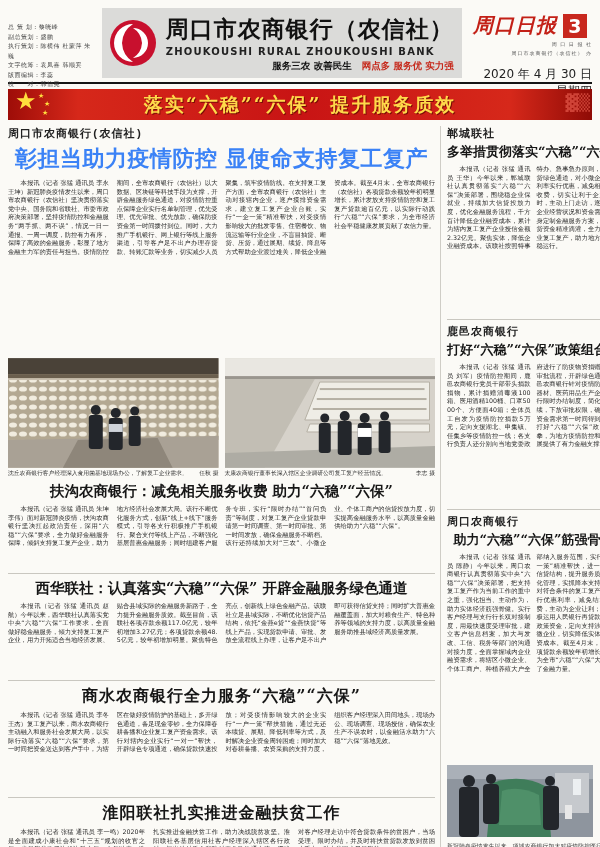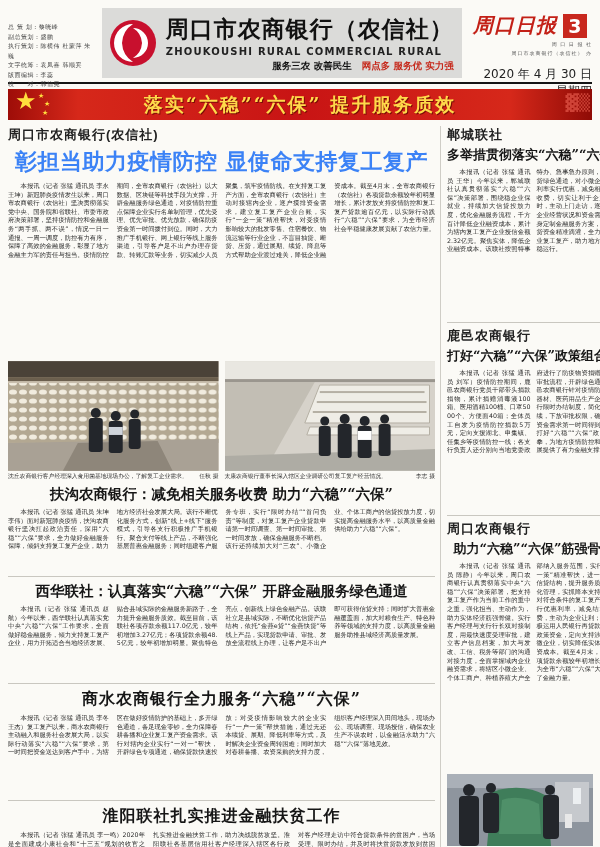--- a/index.html
+++ b/index.html
@@ -33,21 +33,21 @@
     background:linear-gradient(90deg,#9e0d08,#d6281a 12%,#c81414 50%,#d6281a 86%,#8f0b06); overflow:hidden; }
   .banner-text { color:#ffd94a; font-size:19px; font-weight:bold; letter-spacing:2px; font-family:"DejaVu Serif", serif;
     text-shadow:1px 1px 0 #7a0c05; z-index:2; }
   .star-big { position:absolute; left:7px; top:-2px; color:#ffde3d; font-size:24px; z-index:1; }
   .star-small { position:absolute; color:#ffde3d; font-size:7px; z-index:1; }
   .banner-deco { position:absolute; right:2px; top:4px; color:#e4584a; font-size:16px; opacity:.7; }
   
   .content { display:flex; padding:2px 8px 0 8px; }
   .leftcol { width:432px; padding-right:5px; }
   .rightcol { flex:1; border-left:1px solid #cfcdc6; padding-left:6px; }
-  .kicker { font-family:Liberation Sans, sans-serif; font-size:13px; font-weight:bold; color:#222; letter-spacing:1px; }
+  .kicker { font-family:Liberation Mono, monospace; font-size:11px; font-weight:bold; color:#222; letter-spacing:1px; }
   .headline-main { font-family:"DejaVu Serif", serif; font-size:22px; font-weight:bold; letter-spacing:.5px; color:#3b82f6;
     text-align:center; margin:3px 0 5px 0; white-space:nowrap; }
   .headline-sec { font-family:"DejaVu Serif", serif; font-weight:bold; color:#161616; text-align:center; margin:5px 0 4px 0; white-space:nowrap; }
   .h-fugou, .h-xihua { font-size:14.5px; }
   .h-shangshui, .h-huaiyang { font-size:16px; letter-spacing:1px; }
   .headline-right { font-family:"DejaVu Serif", serif; font-size:13px; font-weight:bold; color:#161616; text-align:center;
     margin:2px 0 4px 0; white-space:nowrap; }
   .body-cols { font-size:6.3px; line-height:8.6px; text-align:justify; color:#2a2a2a; overflow:hidden;
     column-gap:8px; text-indent:2em; word-break:break-all; }
   .cols4 { column-count:4; }
@@ -88,21 +88,21 @@
 
     <div class="bankbox">
       <svg class="logo" viewBox="0 0 50 50">
         <circle cx="25" cy="25" r="23" fill="#c8102e"></circle>
         <path d="M25 6 A19 19 0 0 0 6 25 A19 19 0 0 0 25 44 A24 24 0 0 1 14 25 A24 24 0 0 1 25 6 Z" fill="#ffffff"></path>
         <path d="M25 10 A15 15 0 0 1 40 25 A15 15 0 0 1 25 40 A19 19 0 0 0 34 25 A19 19 0 0 0 25 10 Z" fill="#ffffff"></path>
         <rect x="19" y="19" width="12" height="12" fill="#c8102e" transform="rotate(45 25 25)"></rect>
       </svg>
       <div class="bankmain">
         <div class="bank-cn">周口市农商银行（农信社）</div>
-        <div class="bank-en">ZHOUKOUSHI RURAL COMMERCIAL RURAL</div>
+        <div class="bank-en">ZHOUKOUSHI RURAL ZHOUKOUSHI BANK</div>
         <div class="sloganrow">
           <span class="slogan-l">服务三农 改善民生</span>
           <span class="slogan-r">网点多 服务优 实力强</span>
         </div>
       </div>
     </div>
 
     <div class="masthead">
       <div class="mh-row">
         <span class="paper-name">周口日报</span>

